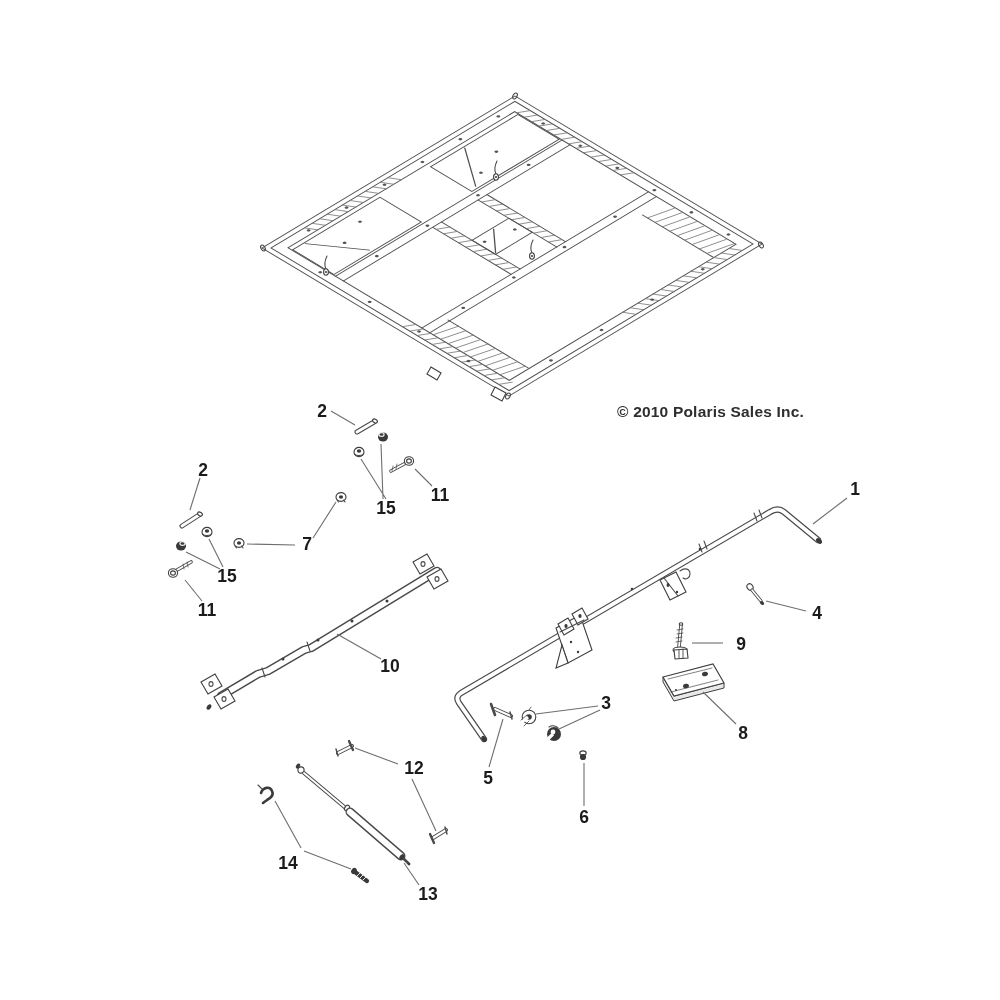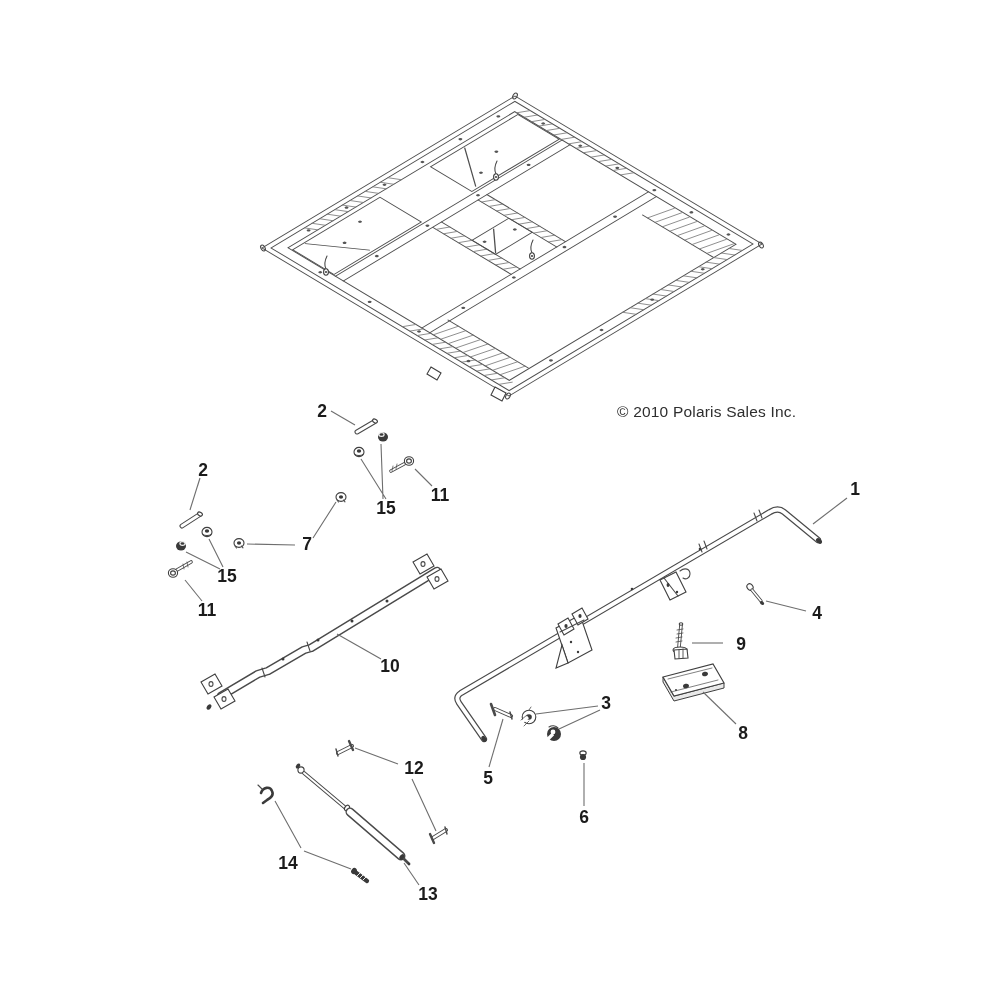--- a/index.html
+++ b/index.html
@@ -10,21 +10,21 @@
   .iso *{stroke:#4f4f4f;fill:none;stroke-width:0.0036;stroke-linecap:round;}
   .iso .hatch{stroke:#7a7a7a;stroke-width:0.0026;}
   .iso .dot{fill:#555;stroke:none;}
   .ln{stroke:#4a4a4a;fill:none;stroke-linecap:round;stroke-linejoin:round;}
   .lnw{stroke:#ffffff;fill:none;stroke-linecap:round;stroke-linejoin:round;}
   .thin{stroke-width:1.1;}
   .leader{stroke:#6e6e6e;stroke-width:1.1;fill:none;}
   .callout{font-family:"Liberation Sans",sans-serif;font-size:17.5px;font-weight:bold;fill:#1b1b1b;}
   .whitefill{fill:#ffffff;stroke:#3f3f3f;stroke-width:1.1;}
   .darkfill{fill:#3a3a3a;stroke:none;}
-  .copyright{position:absolute;left:617px;top:403px;font-size:15.5px;font-weight:normal;color:#2e2e2e;letter-spacing:.2px;white-space:nowrap;}
+  .copyright{position:absolute;left:617px;top:403px;font-size:15.5px;font-weight:bold;color:#2e2e2e;letter-spacing:.2px;white-space:nowrap;}
 </style>
 </head>
 <body>
 
 <div class="canvas">
 
 <svg width="1000" height="1000" viewBox="0 0 1000 1000">
 
   <g class="iso" transform="matrix(253 -152 247 148 262 248)">
 

